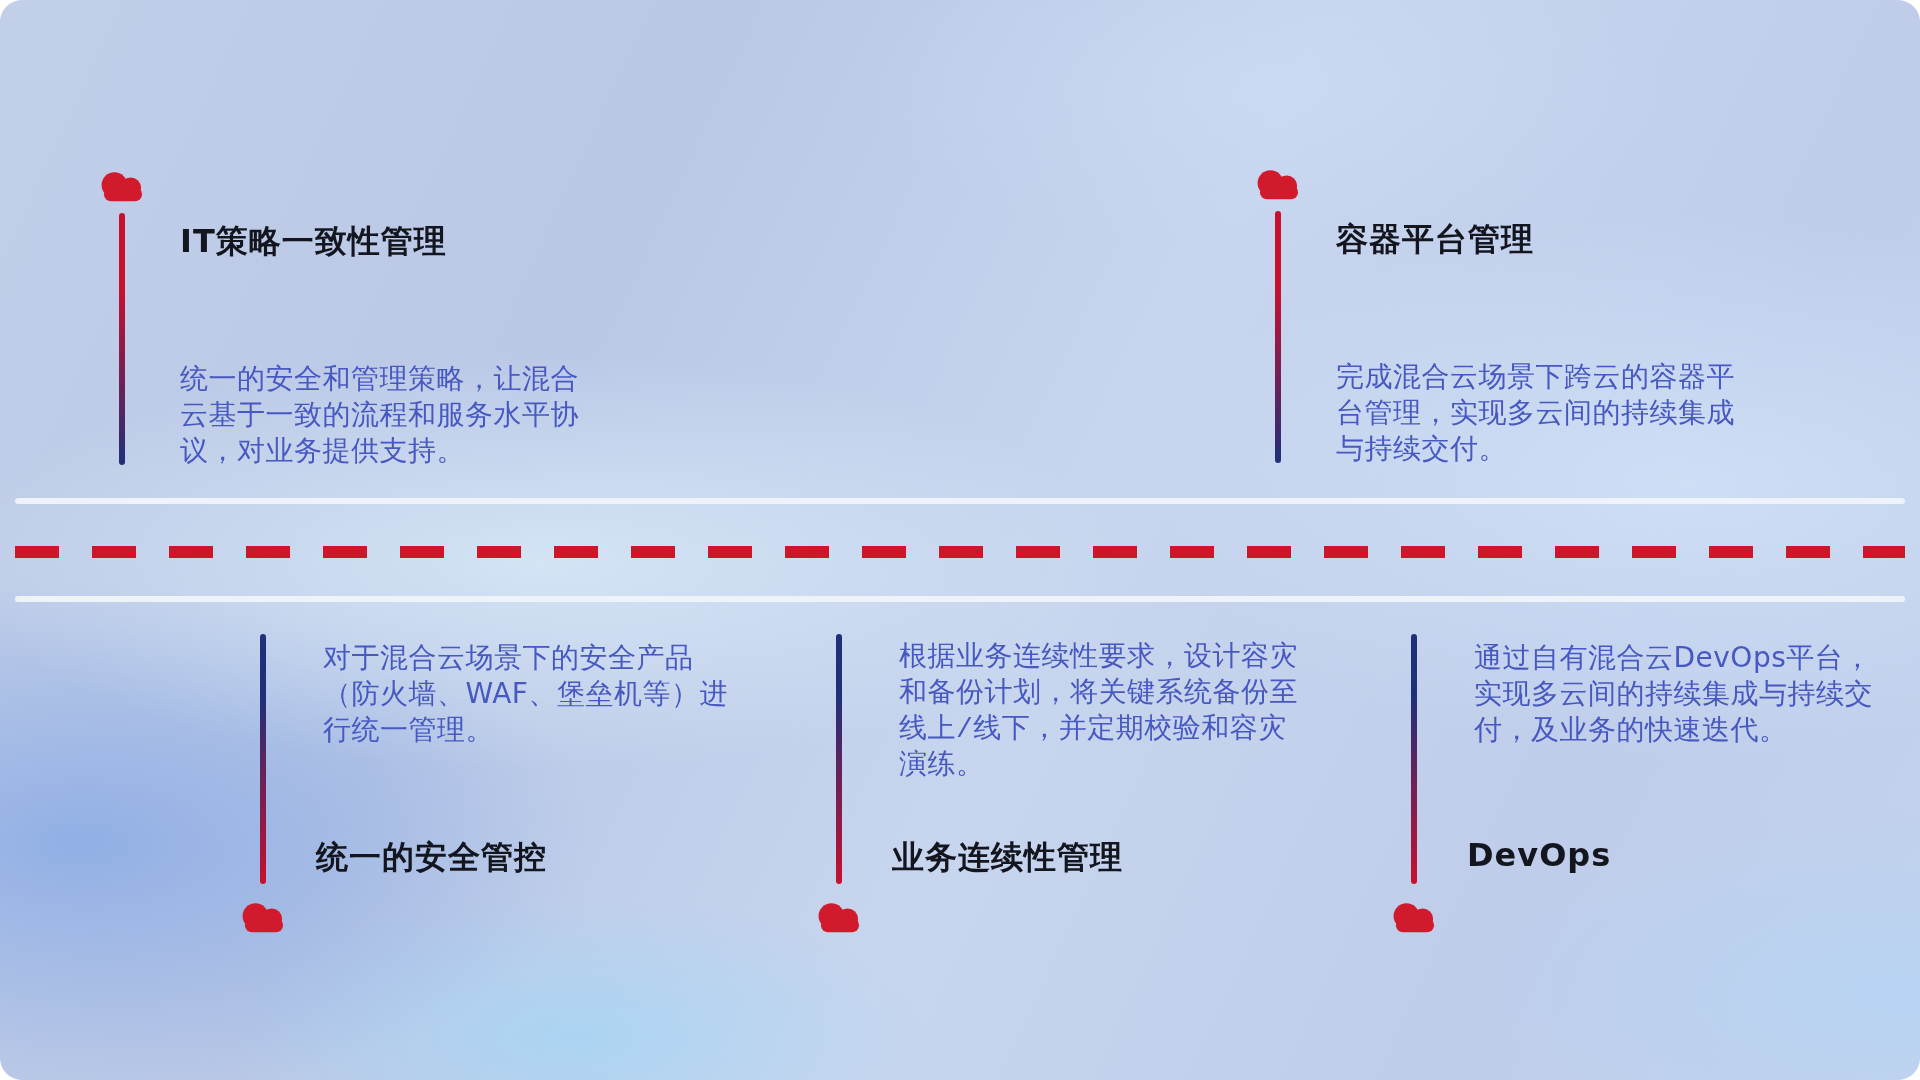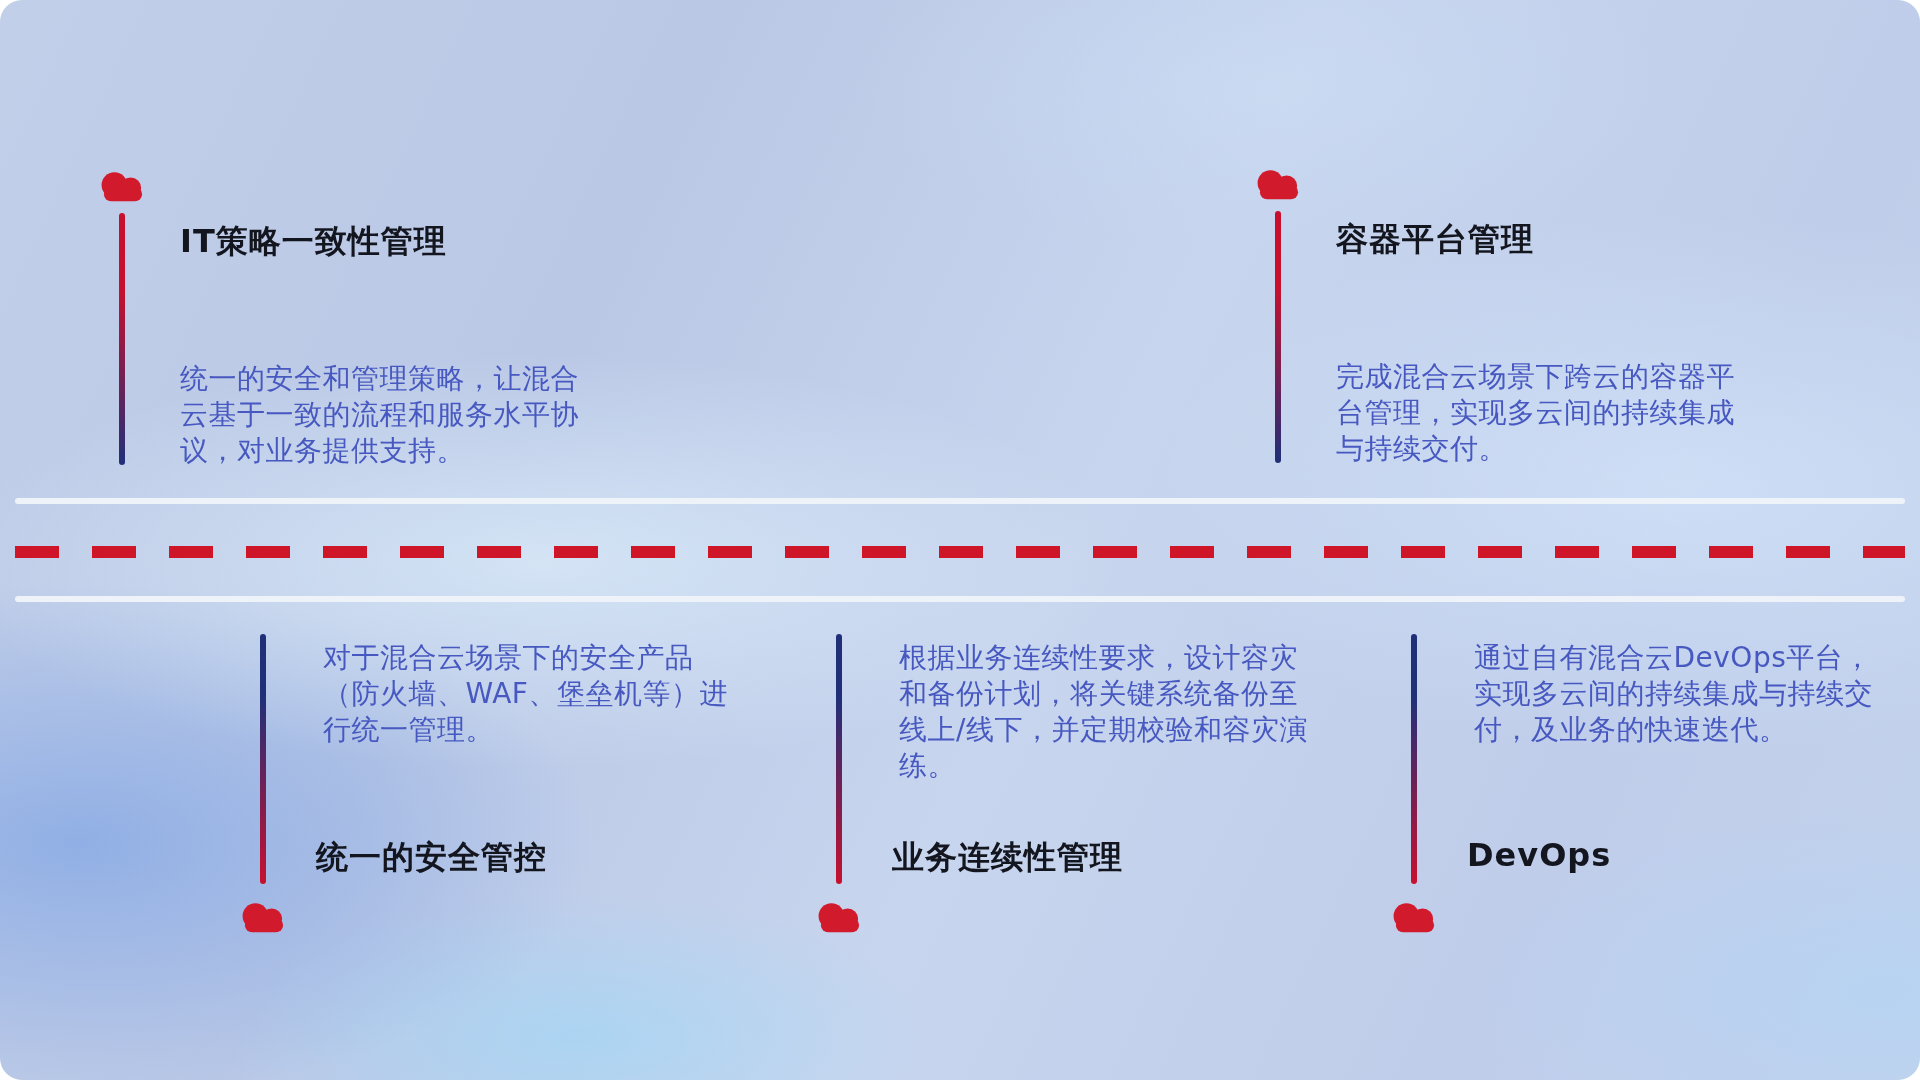--- a/index.html
+++ b/index.html
@@ -139,21 +139,21 @@
     <div class="item-title">统一的安全管控</div>
     <span class="cloud">
       <svg viewBox="0 0 60 42" fill="currentColor" aria-hidden="true">
         <circle cx="21" cy="19" r="13.5"></circle>
           <circle cx="38" cy="22" r="11"></circle>
           <rect x="10" y="21" width="40" height="15" rx="7.5"></rect>
       </svg>
     </span>
   </div>
 
-  <div class="col bottom-col" style="left:811px; top:630px;">
+  <div class="col bottom-col" style="left:811px; top:630px;font-family:Liberation Mono, monospace;">
     <div class="vline"></div>
     <div class="item-desc" style="width:410px;">根据业务连续性要求，设计容灾和备份计划，将关键系统备份至线上/线下，并定期校验和容灾演练。</div>
     <div class="item-title">业务连续性管理</div>
     <span class="cloud">
       <svg viewBox="0 0 60 42" fill="currentColor" aria-hidden="true">
         <circle cx="21" cy="19" r="13.5"></circle>
           <circle cx="38" cy="22" r="11"></circle>
           <rect x="10" y="21" width="40" height="15" rx="7.5"></rect>
       </svg>
     </span>

